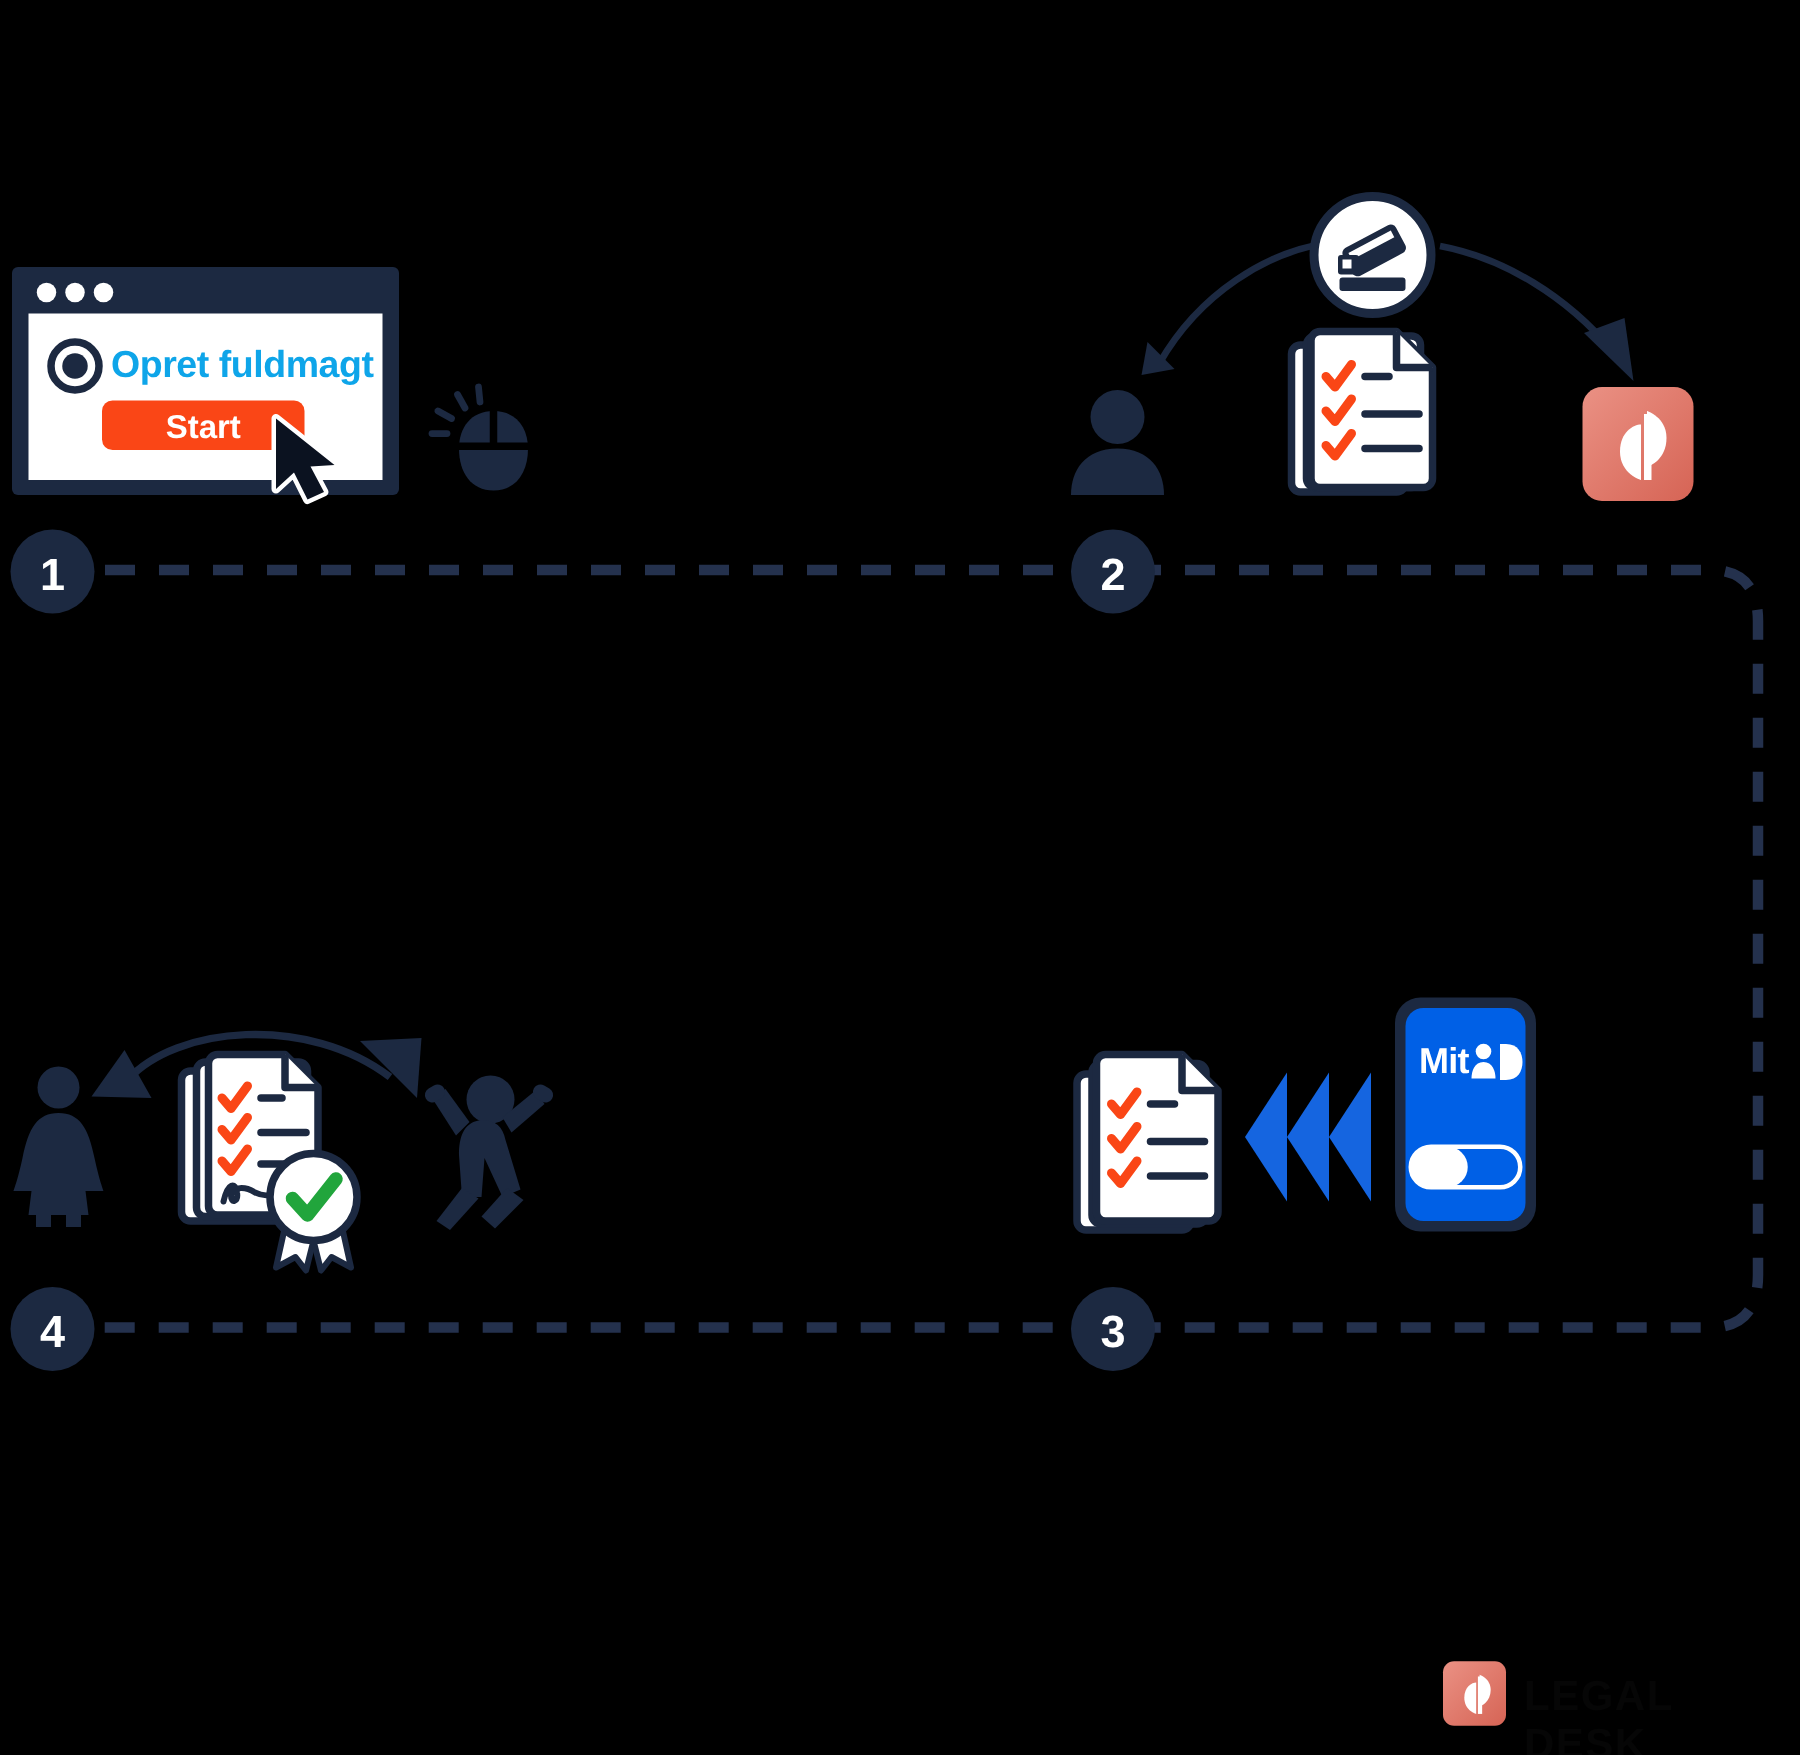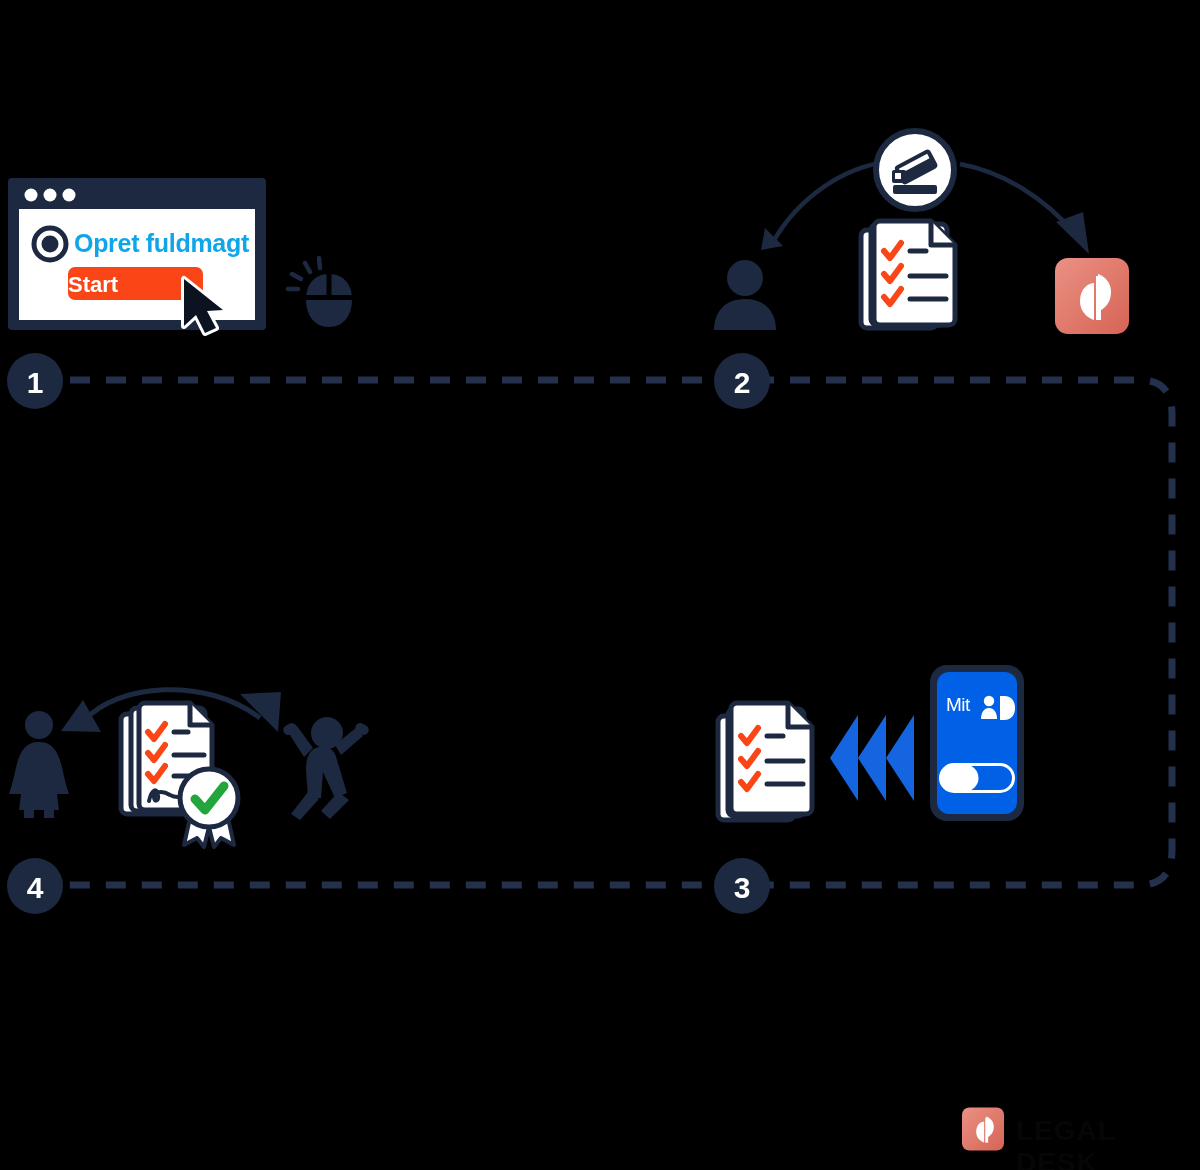--- a/index.html
+++ b/index.html
@@ -46,21 +46,21 @@
     <rect x="11" y="31" width="236" height="111" fill="#ffffff"></rect>
   </svg>
 
   <svg class="abs nodrag" style="left:30px;top:224px;" width="40" height="40" viewBox="0 0 40 40">
     <circle cx="20" cy="20" r="16" fill="#ffffff" stroke="#1c2941" stroke-width="5"></circle>
     <circle cx="20" cy="20" r="8.5" fill="#1c2941"></circle>
   </svg>
   <div class="abs" style="left:74px;top:229px;color:#0ea5e9;font-size:25px;font-weight:bold;letter-spacing:-0.3px;white-space:nowrap;">Opret fuldmagt</div>
 
   <div class="abs" style="left:68px;top:267px;width:135px;height:33px;background:#fa4616;border-radius:7px;"></div>
-  <div class="abs" style="left:68px;top:272px;width:135px;text-align:left;color:#ffffff;font-size:22px;font-weight:bold;">Start</div>
+  <div class="abs" style="left:68px;top:272px;width:135px;text-align:center;color:#ffffff;font-size:22px;font-weight:bold;">Start</div>
 
   <svg class="abs nodrag" style="left:176px;top:276px;" width="56" height="60" viewBox="0 0 56 60">
     <path d="M 8 3 L 8 50 L 20 39 L 29 57 L 40 52 L 31 35 L 47 34 Z" fill="#0b1220" stroke="#ffffff" stroke-width="6" stroke-linejoin="round"></path>
     <path d="M 8 3 L 8 50 L 20 39 L 29 57 L 40 52 L 31 35 L 47 34 Z" fill="#0b1220"></path>
   </svg>
 
   <svg class="abs nodrag" style="left:288px;top:253px;" width="84" height="84" viewBox="0 0 84 84">
     <g fill="#1c2941">
       <path d="M 41 21 C 26 21 18 32 18 46 C 18 62 26 74 41 74 C 56 74 64 62 64 46 C 64 32 56 21 41 21 Z"></path>
       <rect x="16" y="42" width="50" height="5" fill="#000000"></rect>
@@ -151,21 +151,21 @@
       <path d="M 28 2 L 28 88 L 0 45 Z"></path>
       <path d="M 56 2 L 56 88 L 28 45 Z"></path>
       <path d="M 84 2 L 84 88 L 56 45 Z"></path>
     </g>
   </svg>
 
   <svg class="abs nodrag" style="left:928px;top:663px;" width="98" height="160" viewBox="0 0 98 160">
     <rect x="2" y="2" width="94" height="156" rx="17" fill="#1c2941"></rect>
     <rect x="9" y="9" width="80" height="142" rx="12" fill="#0060e6"></rect>
   </svg>
-  <div class="abs" style="left:946px;top:694px;color:#ffffff;font-size:19px;font-weight:normal;letter-spacing:-0.5px;">Mit</div>
+  <div class="abs" style="left:946px;top:694px;color:#ffffff;font-size:24px;font-weight:bold;letter-spacing:-0.5px;">Mit</div>
   <svg class="abs nodrag" style="left:981px;top:695px;" width="34" height="26" viewBox="0 0 34 26">
     <g fill="#ffffff">
       <circle cx="8" cy="6" r="5.2"></circle>
       <path d="M 8 13 C 2 13 0 19 0 24 L 16 24 C 16 19 14 13 8 13 Z"></path>
       <path d="M 19 1 L 23 1 C 31 1 34 7 34 13 C 34 19 31 25 23 25 L 19 25 Z"></path>
     </g>
   </svg>
   <svg class="abs nodrag" style="left:939px;top:763px;" width="76" height="30" viewBox="0 0 76 30">
     <rect x="1.5" y="1.5" width="73" height="27" rx="13.5" fill="#0060e6" stroke="#ffffff" stroke-width="3"></rect>
     <rect x="1.5" y="1.5" width="38" height="27" rx="13.5" fill="#ffffff"></rect>

